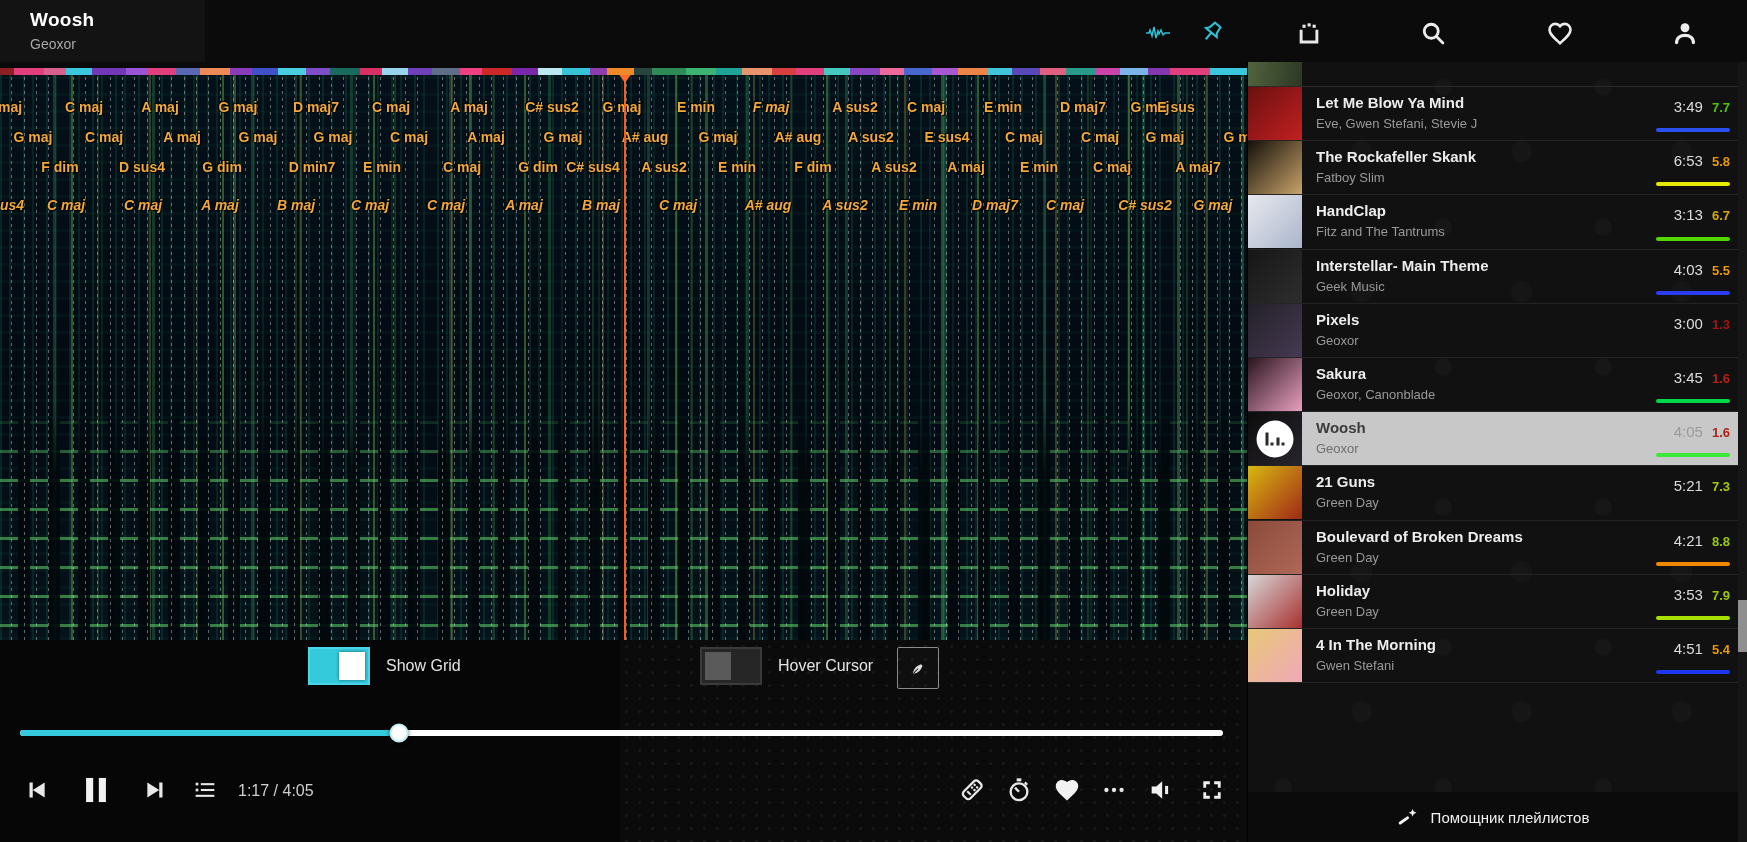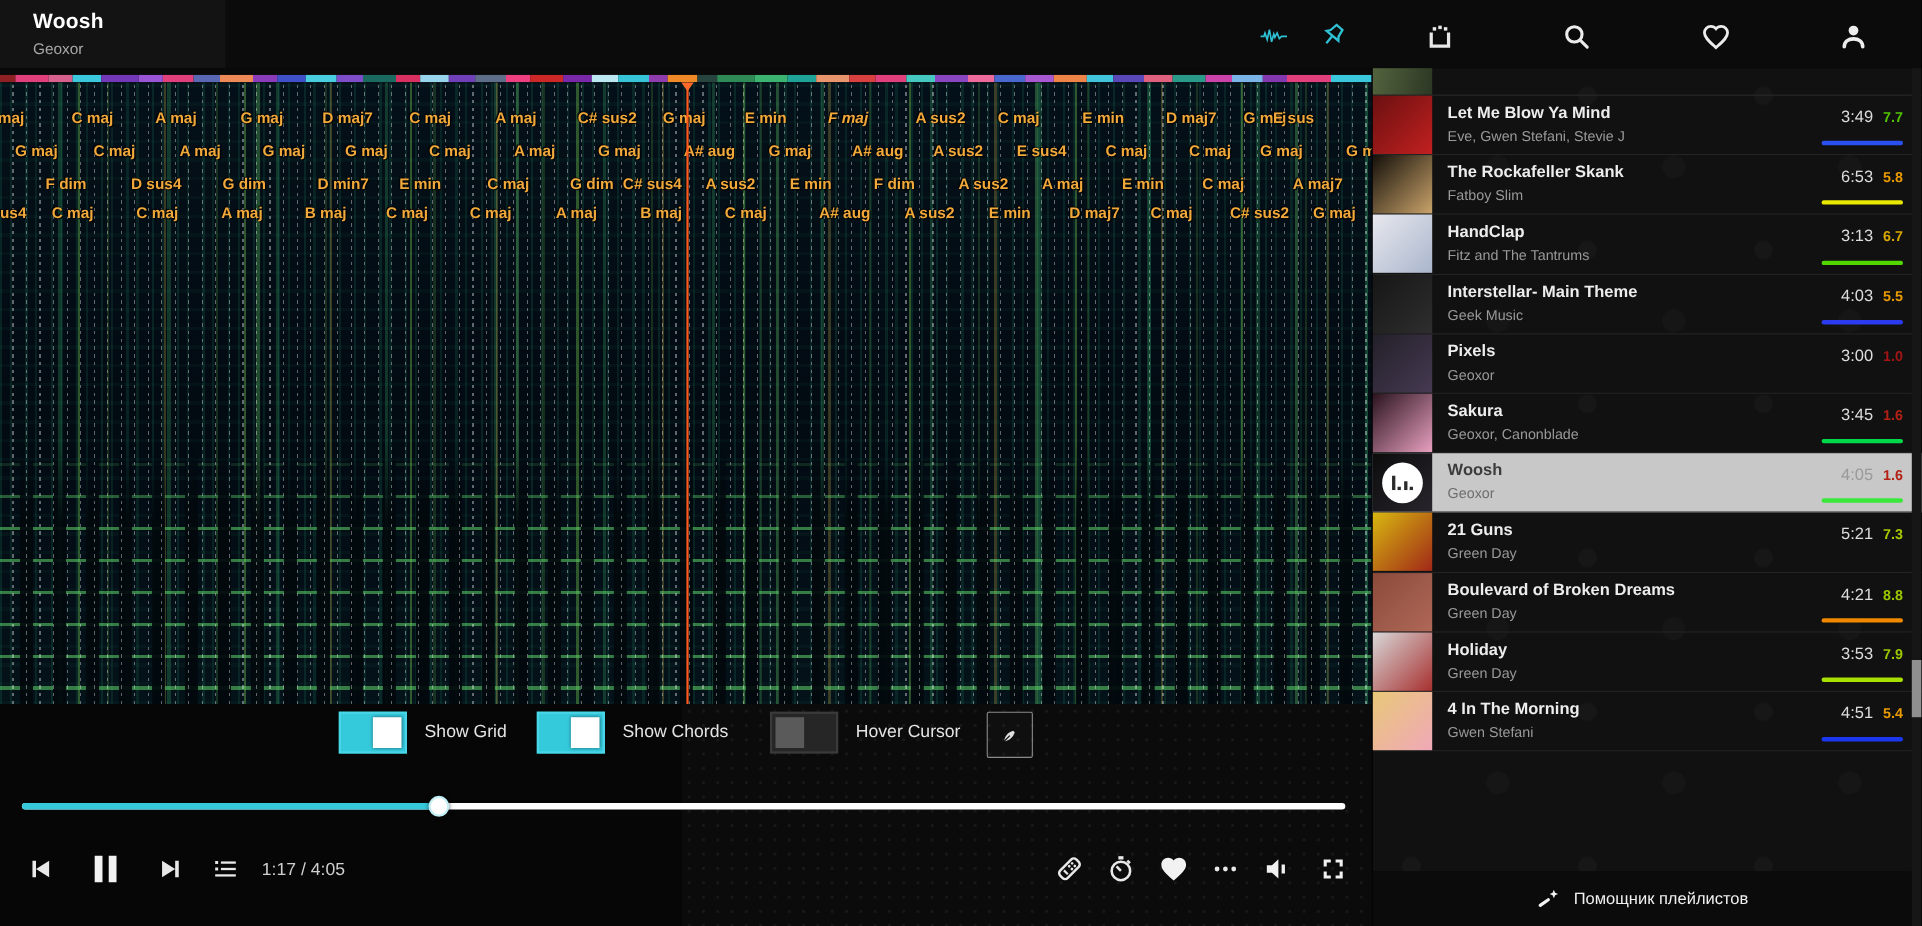--- a/index.html
+++ b/index.html
@@ -245,21 +245,21 @@
           <span class="chord" style="left: 593px;">C# sus4</span>
           <span class="chord" style="left: 664px;">A sus2</span>
           <span class="chord" style="left: 737px;">E min</span>
           <span class="chord" style="left: 813px;">F dim</span>
           <span class="chord" style="left: 894px;">A sus2</span>
           <span class="chord" style="left: 966px;">A maj</span>
           <span class="chord" style="left: 1039px;">E min</span>
           <span class="chord" style="left: 1112px;">C maj</span>
           <span class="chord" style="left: 1198px;">A maj7</span>
         </div>
-        <div class="chord-row" style="top: 110px;">
+        <div class="chord-row" style="top: 122px; font-style: italic;">
           <span class="chord" style="left: 12px;">us4</span>
           <span class="chord" style="left: 66px;">C maj</span>
           <span class="chord" style="left: 143px;">C maj</span>
           <span class="chord" style="left: 220px;">A maj</span>
           <span class="chord" style="left: 296px;">B maj</span>
           <span class="chord" style="left: 370px;">C maj</span>
           <span class="chord" style="left: 446px;">C maj</span>
           <span class="chord" style="left: 524px;">A maj</span>
           <span class="chord" style="left: 601px;">B maj</span>
           <span class="chord" style="left: 678px;">C maj</span>
@@ -275,26 +275,20 @@
         <div class="ph-tri"></div>
       </div>
     </div>
 
     <div class="tgl-group" style="left:308px">
       <div class="tgl on">
           <div class="knob"></div>
         </div>
       <span class="tgl-label">Show Grid</span>
     </div>
-    <div class="tgl-group" style="left:488px">
-      <div class="tgl on">
-          <div class="knob"></div>
-        </div>
-      <span class="tgl-label">Show Chords</span>
-    </div>
     <div class="tgl-group" style="left:700px">
       <div class="tgl off">
           <div class="knob"></div>
         </div>
       <span class="tgl-label">Hover Cursor</span>
     </div>
     <div class="quill-btn">
       <svg width="18" height="18" viewBox="0 0 24 24">
           <path d="M5 20c1-7 5-11 11-13l2 2c-2 6-6 10-13 11z" fill="#ddd"></path>
           <line x1="4" y1="21" x2="12" y2="13" stroke="#0a0a0a" stroke-width="1.4"></line>
@@ -422,21 +416,21 @@
             <span class="sc" style="color: rgb(232, 154, 0);">5.5</span>
           </div>
           <div class="bar" style="background: rgb(43, 60, 240);"></div>
         </div>
         <div class="prow">
           <div class="art" style="background: linear-gradient(135deg, rgb(35, 32, 41), rgb(70, 58, 82));"></div>
           <div class="meta-ti">Pixels</div>
           <div class="meta-ar">Geoxor</div>
           <div class="dur-wrap">
             <span class="du">3:00</span>
-            <span class="sc" style="color: rgb(163, 21, 21);">1.0</span>
+            <span class="sc" style="color: rgb(163, 21, 21);">1.3</span>
           </div>
         </div>
         <div class="prow">
           <div class="art" style="background: linear-gradient(135deg, rgb(42, 20, 30), rgb(232, 160, 192));"></div>
           <div class="meta-ti">Sakura</div>
           <div class="meta-ar">Geoxor, Canonblade</div>
           <div class="dur-wrap">
             <span class="du">3:45</span>
             <span class="sc" style="color: rgb(179, 32, 21);">1.6</span>
           </div>

